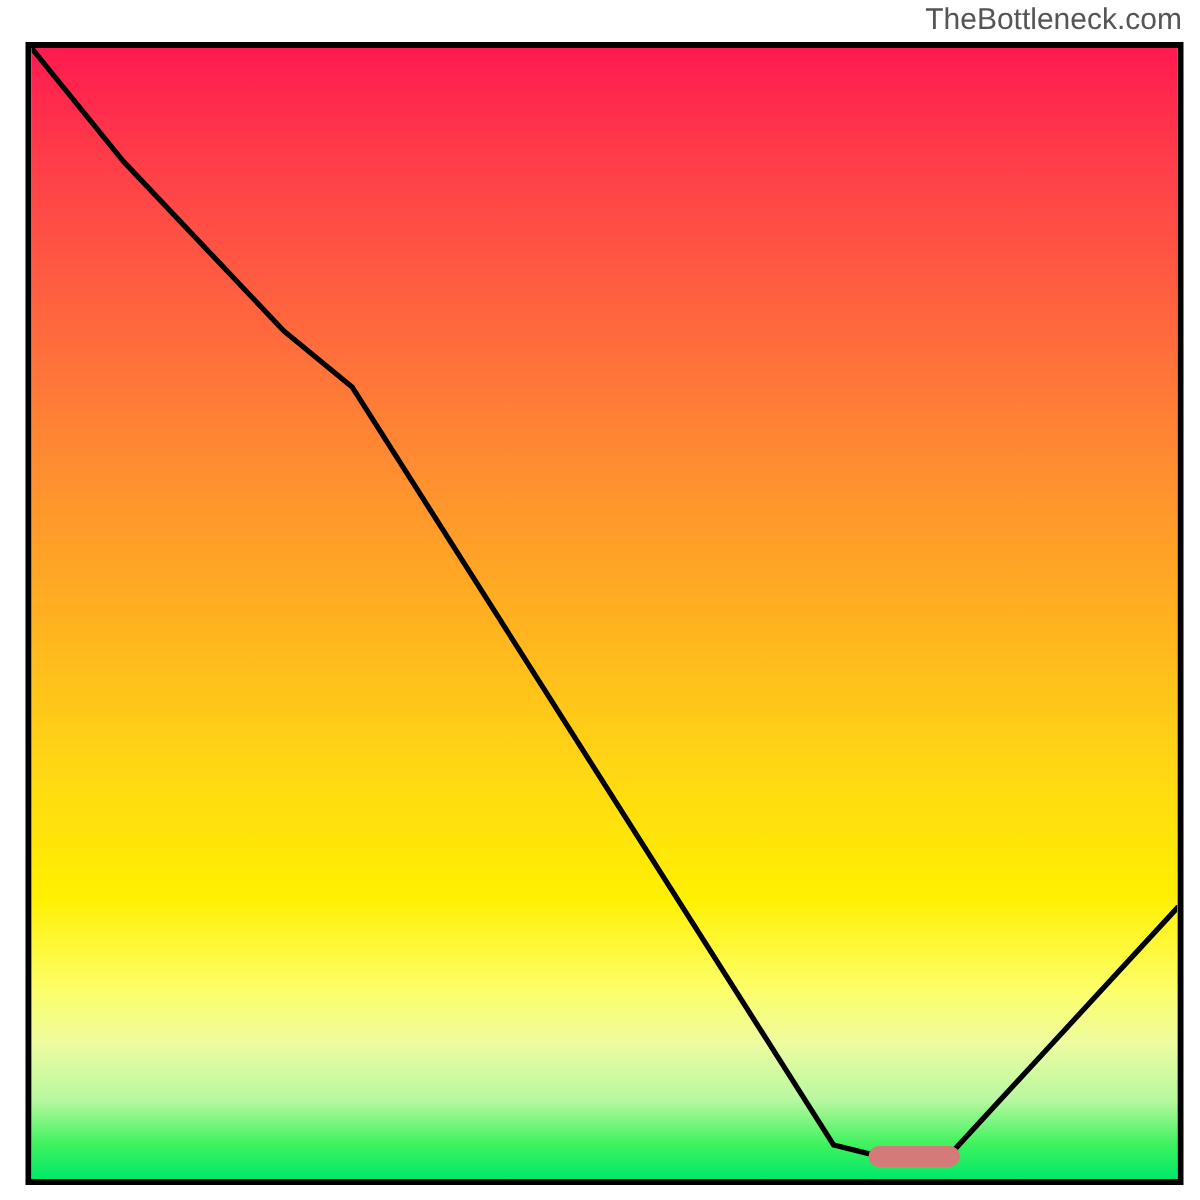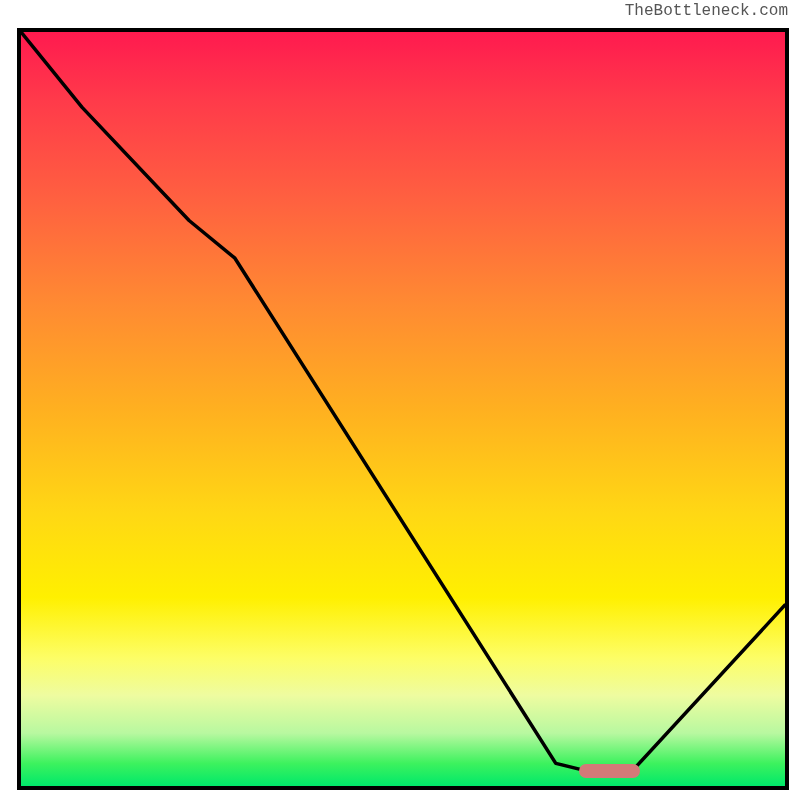--- a/index.html
+++ b/index.html
@@ -9,23 +9,22 @@
     height: 800px;
     background: #ffffff;
     font-family: Arial, Helvetica, sans-serif;
     position: relative;
   }
   .watermark {
     position: absolute;
     top: 2px;
     right: 12px;
     color: #555;
-    font-size: 16px;
+    font-size: 20px;
     font-weight: 500;
-    font-family: Liberation Mono, monospace;
   }
   .plot-frame {
     position: absolute;
     left: 17px;
     top: 28px;
     width: 764px;
     height: 754px;
     border: 4px solid #000;
     overflow: hidden;
   }

